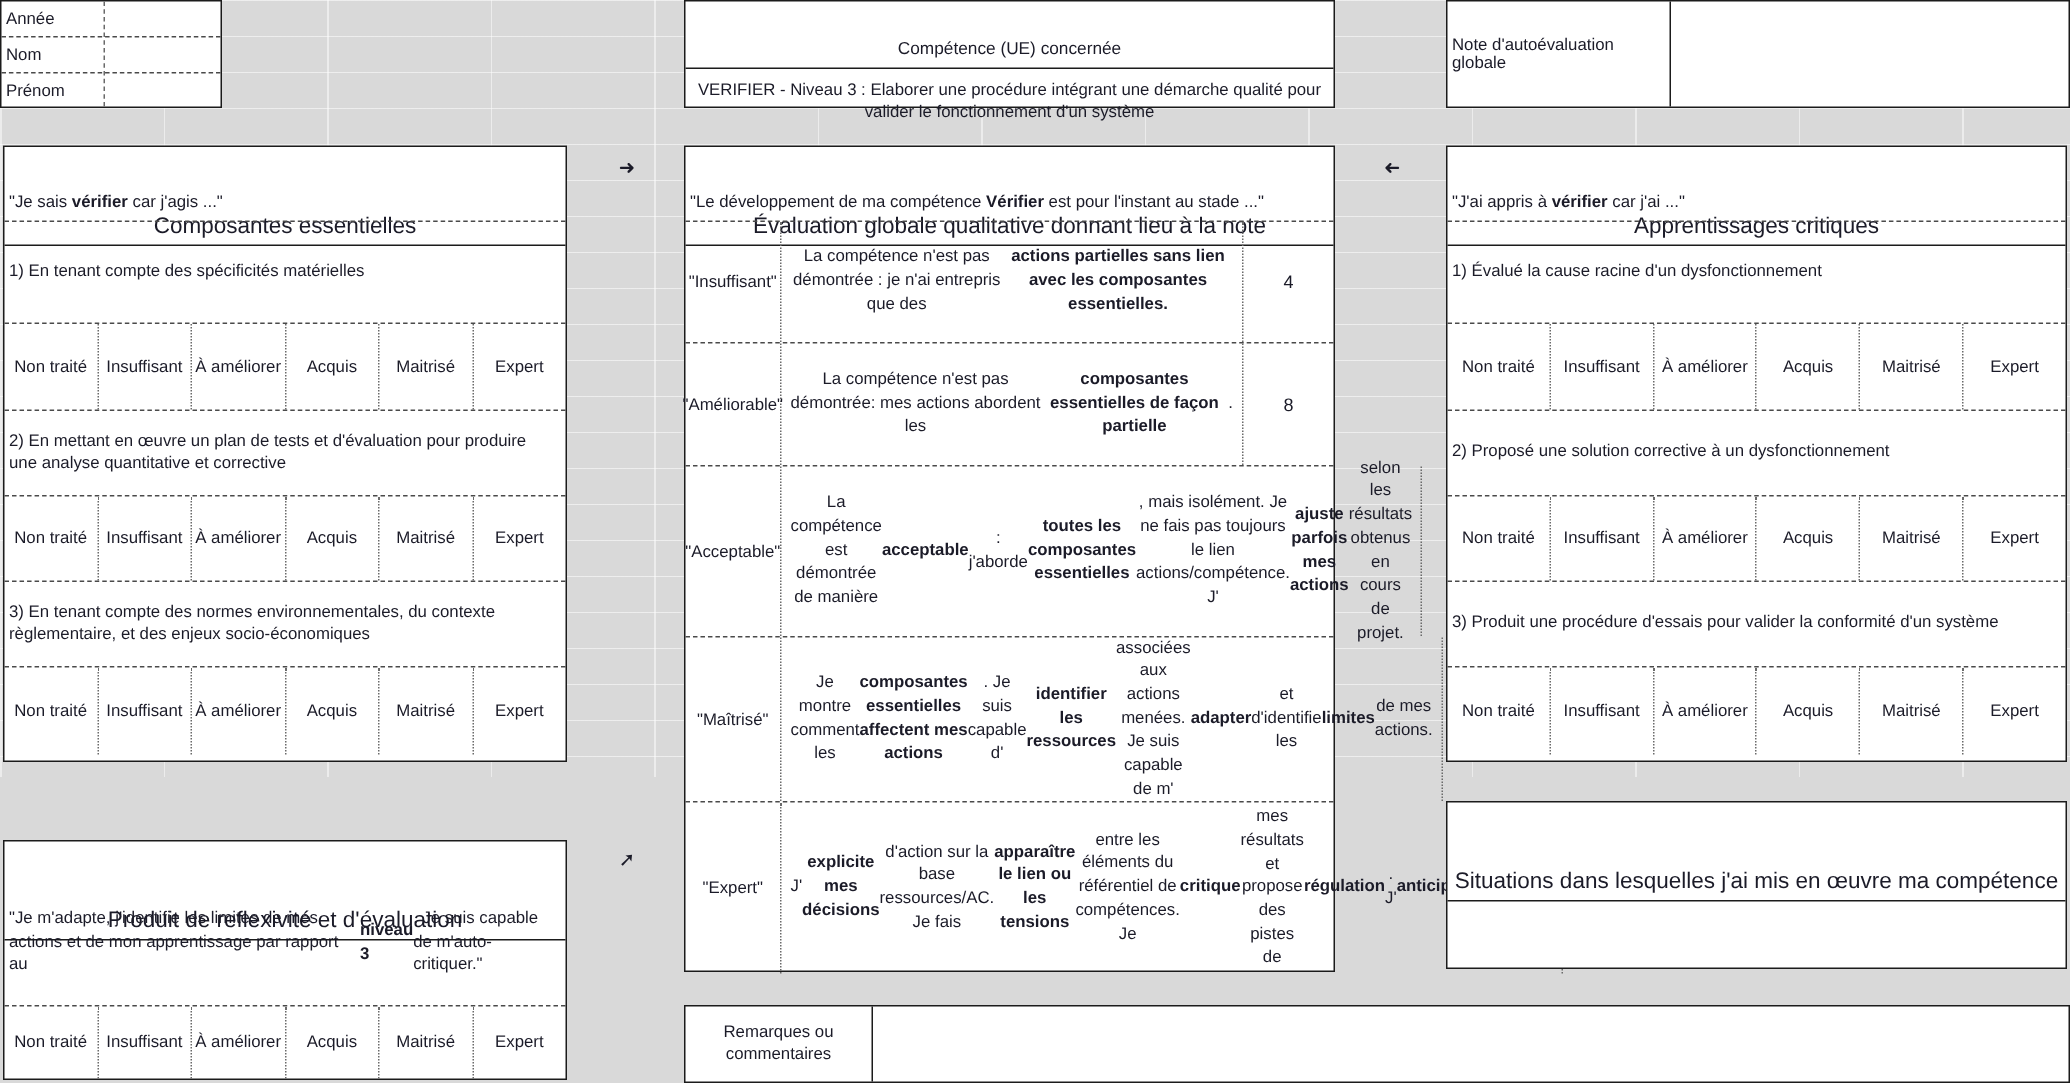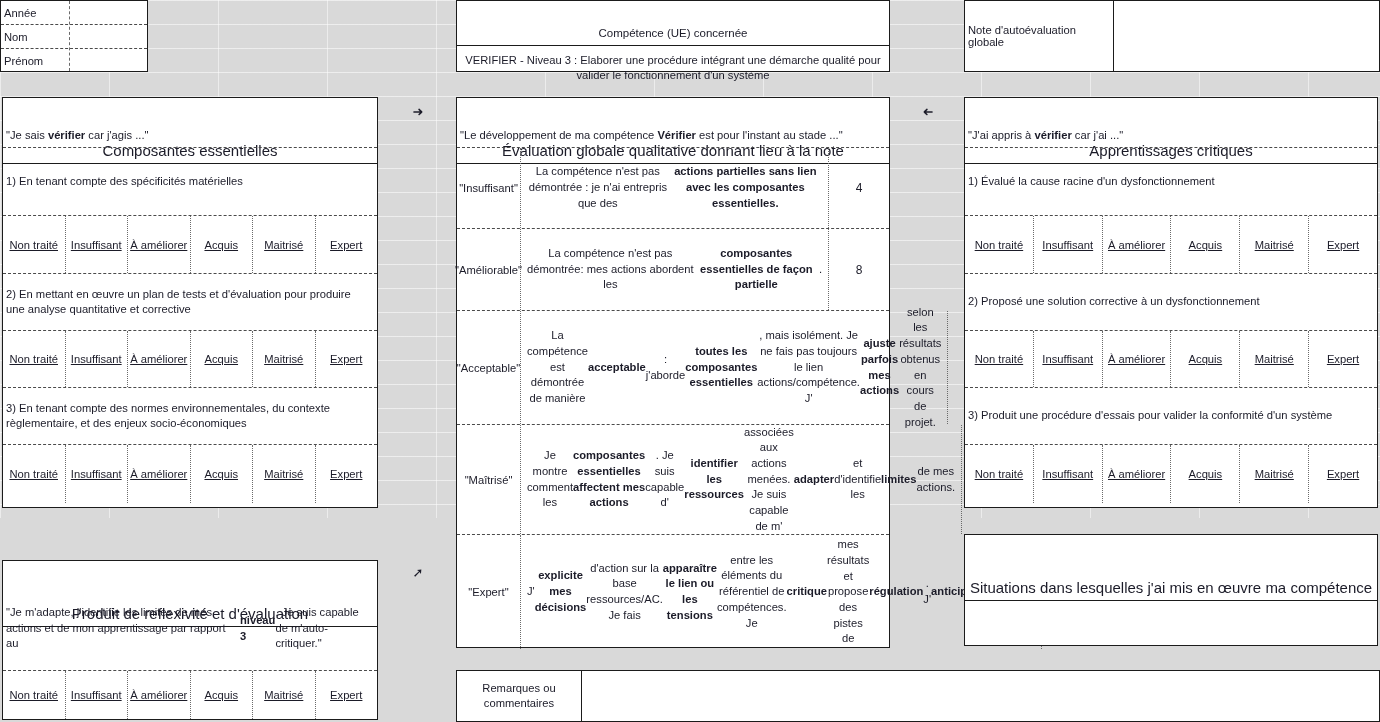--- a/index.html
+++ b/index.html
@@ -48,21 +48,20 @@
   }
 
   .scale { display: flex; width: 100%; }
   .scale .cell {
     flex: 1 1 0;
     display: flex; align-items: center; justify-content: center;
     font-size: 11.2px;
     text-align: center;
     border-right: 1.5px dotted #6a6a6a;
     padding: 2px 1px;
-    text-decoration: underline;
   }
   .scale .cell:last-child { border-right: none; }
 
   
   #ident { left: 0; top: 0; width: 148px; height: 72px; }
   #ident .row { height: 24px; display: flex; align-items: center; font-size: 11.2px; padding-left: 3px; }
   #ident .row.d { border-bottom: 1.5px dashed #4a4a4a; }
   #ident .vsep { position: absolute; left: 68px; top: 0; bottom: 0; border-left: 1.5px dashed #6a6a6a; }
 
   #compbox { left: 456px; top: 0; width: 434px; height: 72px; }

